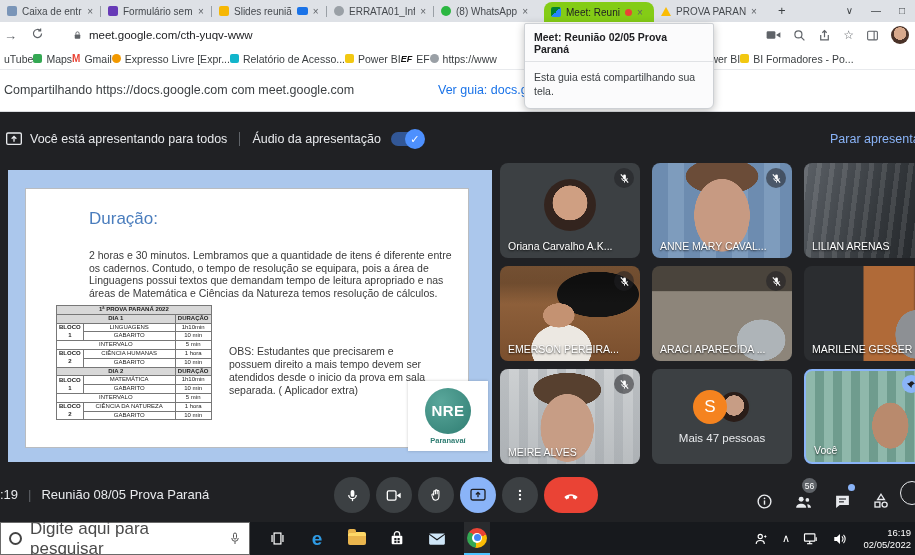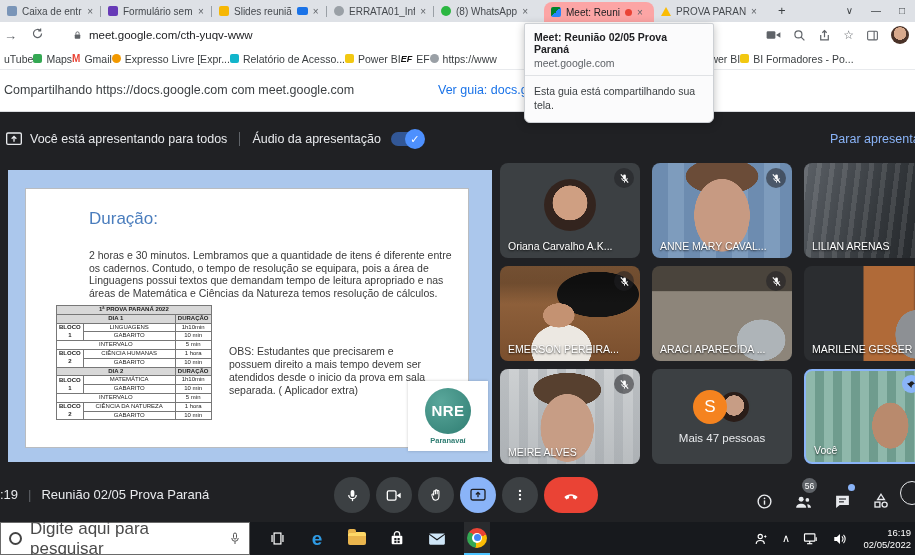--- a/index.html
+++ b/index.html
@@ -3,21 +3,21 @@
 <meta charset="utf-8">
 <style>
   html,body{margin:0;padding:0;width:915px;height:555px;overflow:hidden;
     font-family:"Liberation Sans",sans-serif;background:#202124;position:relative;}
   *{box-sizing:border-box;}
 
   
   #tabstrip{position:absolute;left:0;top:0;width:915px;height:22px;background:#dee1e6;
     display:flex;align-items:flex-end;font-size:10px;color:#45494e;}
   .tab{height:22px;display:flex;align-items:center;gap:5px;padding:0 7px;white-space:nowrap;overflow:hidden;}
-  .tab.active{background:#fca5a5;border-radius:8px 8px 0 0;height:20px;color:#202124;}
+  .tab.active{background:#84cc16;border-radius:8px 8px 0 0;height:20px;color:#202124;}
   .tabsep{width:1px;height:11px;background:#9aa0a6;margin-bottom:5px;flex:none;}
   .tablabel{overflow:hidden;text-overflow:clip;max-width:70px;}
   .closex{color:#5f6368;font-size:10px;flex:none;}
   .fav{width:10px;height:10px;border-radius:2px;flex:none;}
   .fav-inbox{background:#7a95b8;}
   .fav-forms{background:#673ab7;}
   .fav-slides{background:#f6b704;}
   .fav-globe{background:#9aa0a6;border-radius:50%;}
   .fav-wa{background:#2bb741;border-radius:50%;}
   .fav-meet{background:linear-gradient(135deg,#00832d 50%,#2684fc 50%);}
@@ -320,21 +320,20 @@
 </div>
 
 <div id="sharebar">
   <span id="sharemsg">Compartilhando https://docs.google.com com meet.google.com</span>
   <span id="viewtab">Ver guia: docs.google</span>
 </div>
 
 <div id="tooltip">
   <div class="tt-top">
     <div class="tt-title">Meet: Reunião 02/05 Prova Paraná</div>
-    <div class="tt-url">meet.google.com</div>
   </div>
   <div class="tt-div"></div>
   <div class="tt-body">Esta guia está compartilhando sua tela.</div>
 </div>
 
 <div id="meet">
 
   <div id="presentbar">
     <svg width="16" height="14" viewBox="0 0 24 20" style="margin:0 8px 0 6px">
         <rect x="1" y="1" width="22" height="17" rx="2" fill="none" stroke="#e8eaed" stroke-width="2"></rect>
@@ -501,21 +500,21 @@
           </svg>
         </span>
       <span class="pname">Você</span>
     </div>
   </div>
 
   <div id="meetbar">
     <div id="meetinfo">
       <span>:19</span>
       <span class="bar">|</span>
-      <span>Reunião 02/05 Prova Paraná</span>
+      <span>Reunião 08/05 Prova Paraná</span>
     </div>
     <div id="ctrls">
       <button class="cbtn">
           <svg width="15" height="15" viewBox="0 0 24 24">
             <rect x="9" y="3" width="6" height="11" rx="3" fill="#fff"></rect>
             <path d="M6 11a6 6 0 0 0 12 0" fill="none" stroke="#fff" stroke-width="2"></path>
             <line x1="12" y1="17" x2="12" y2="21" stroke="#fff" stroke-width="2"></line>
           </svg>
         </button>
       <button class="cbtn">

